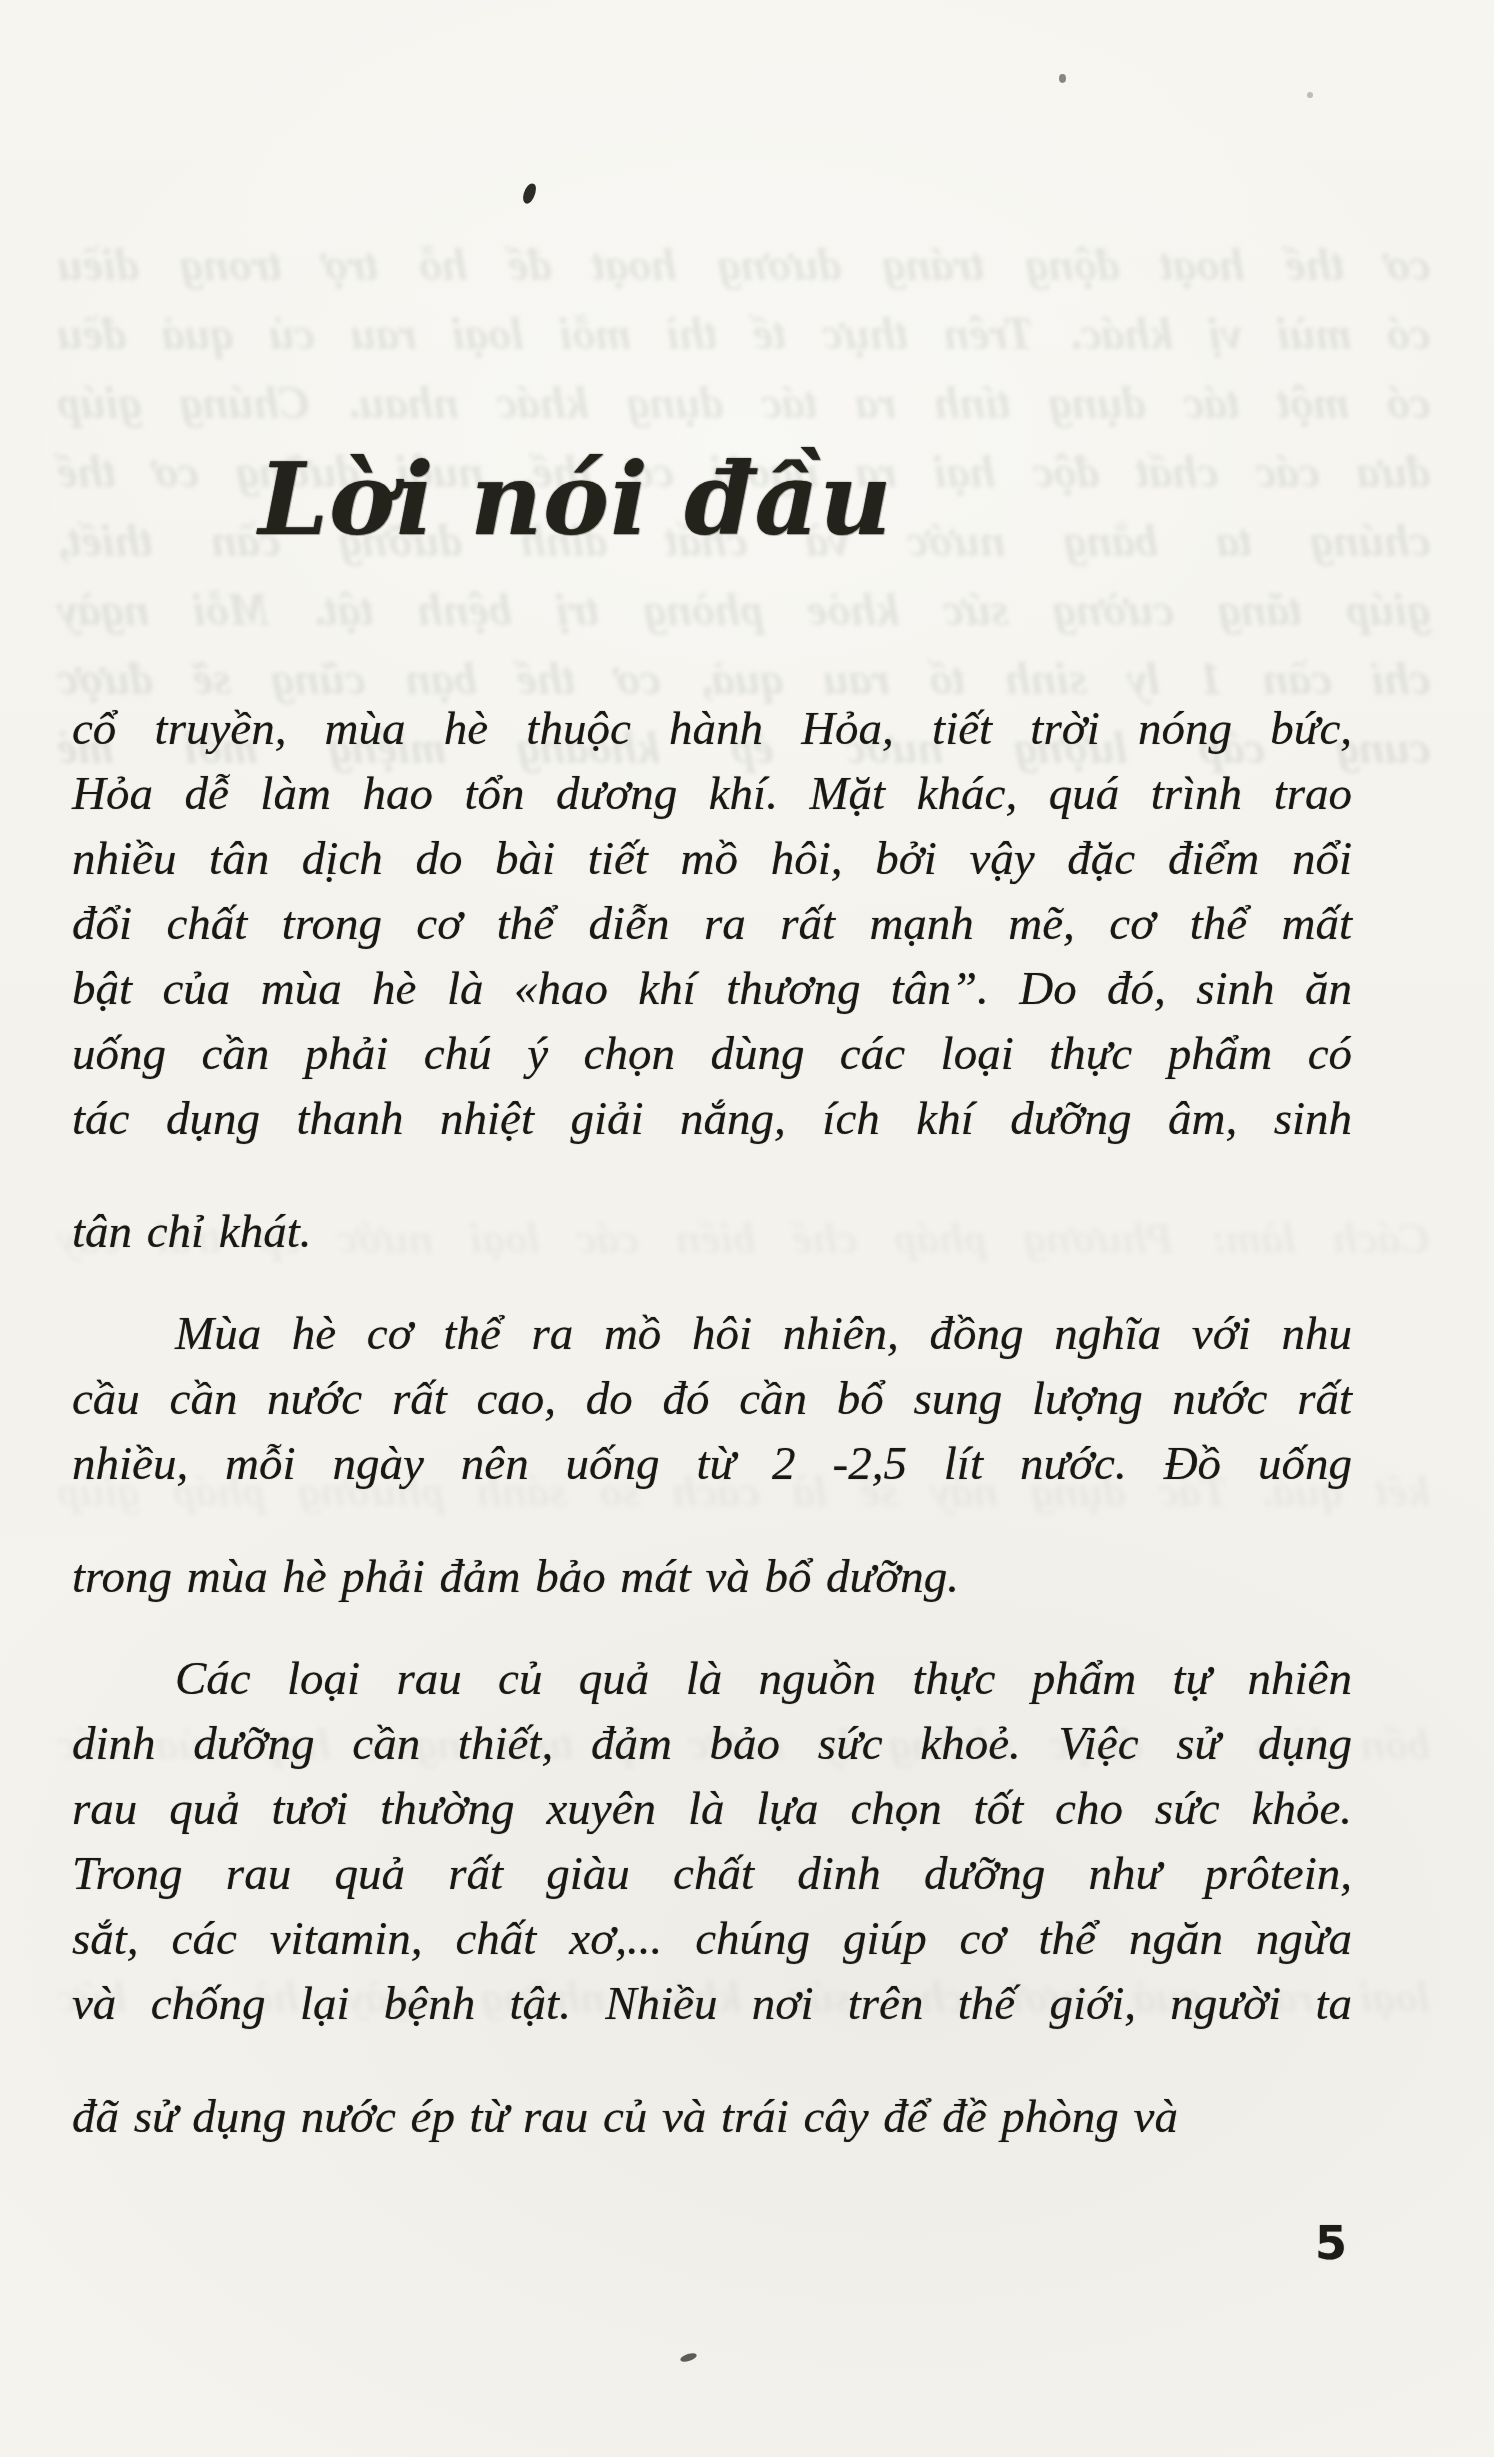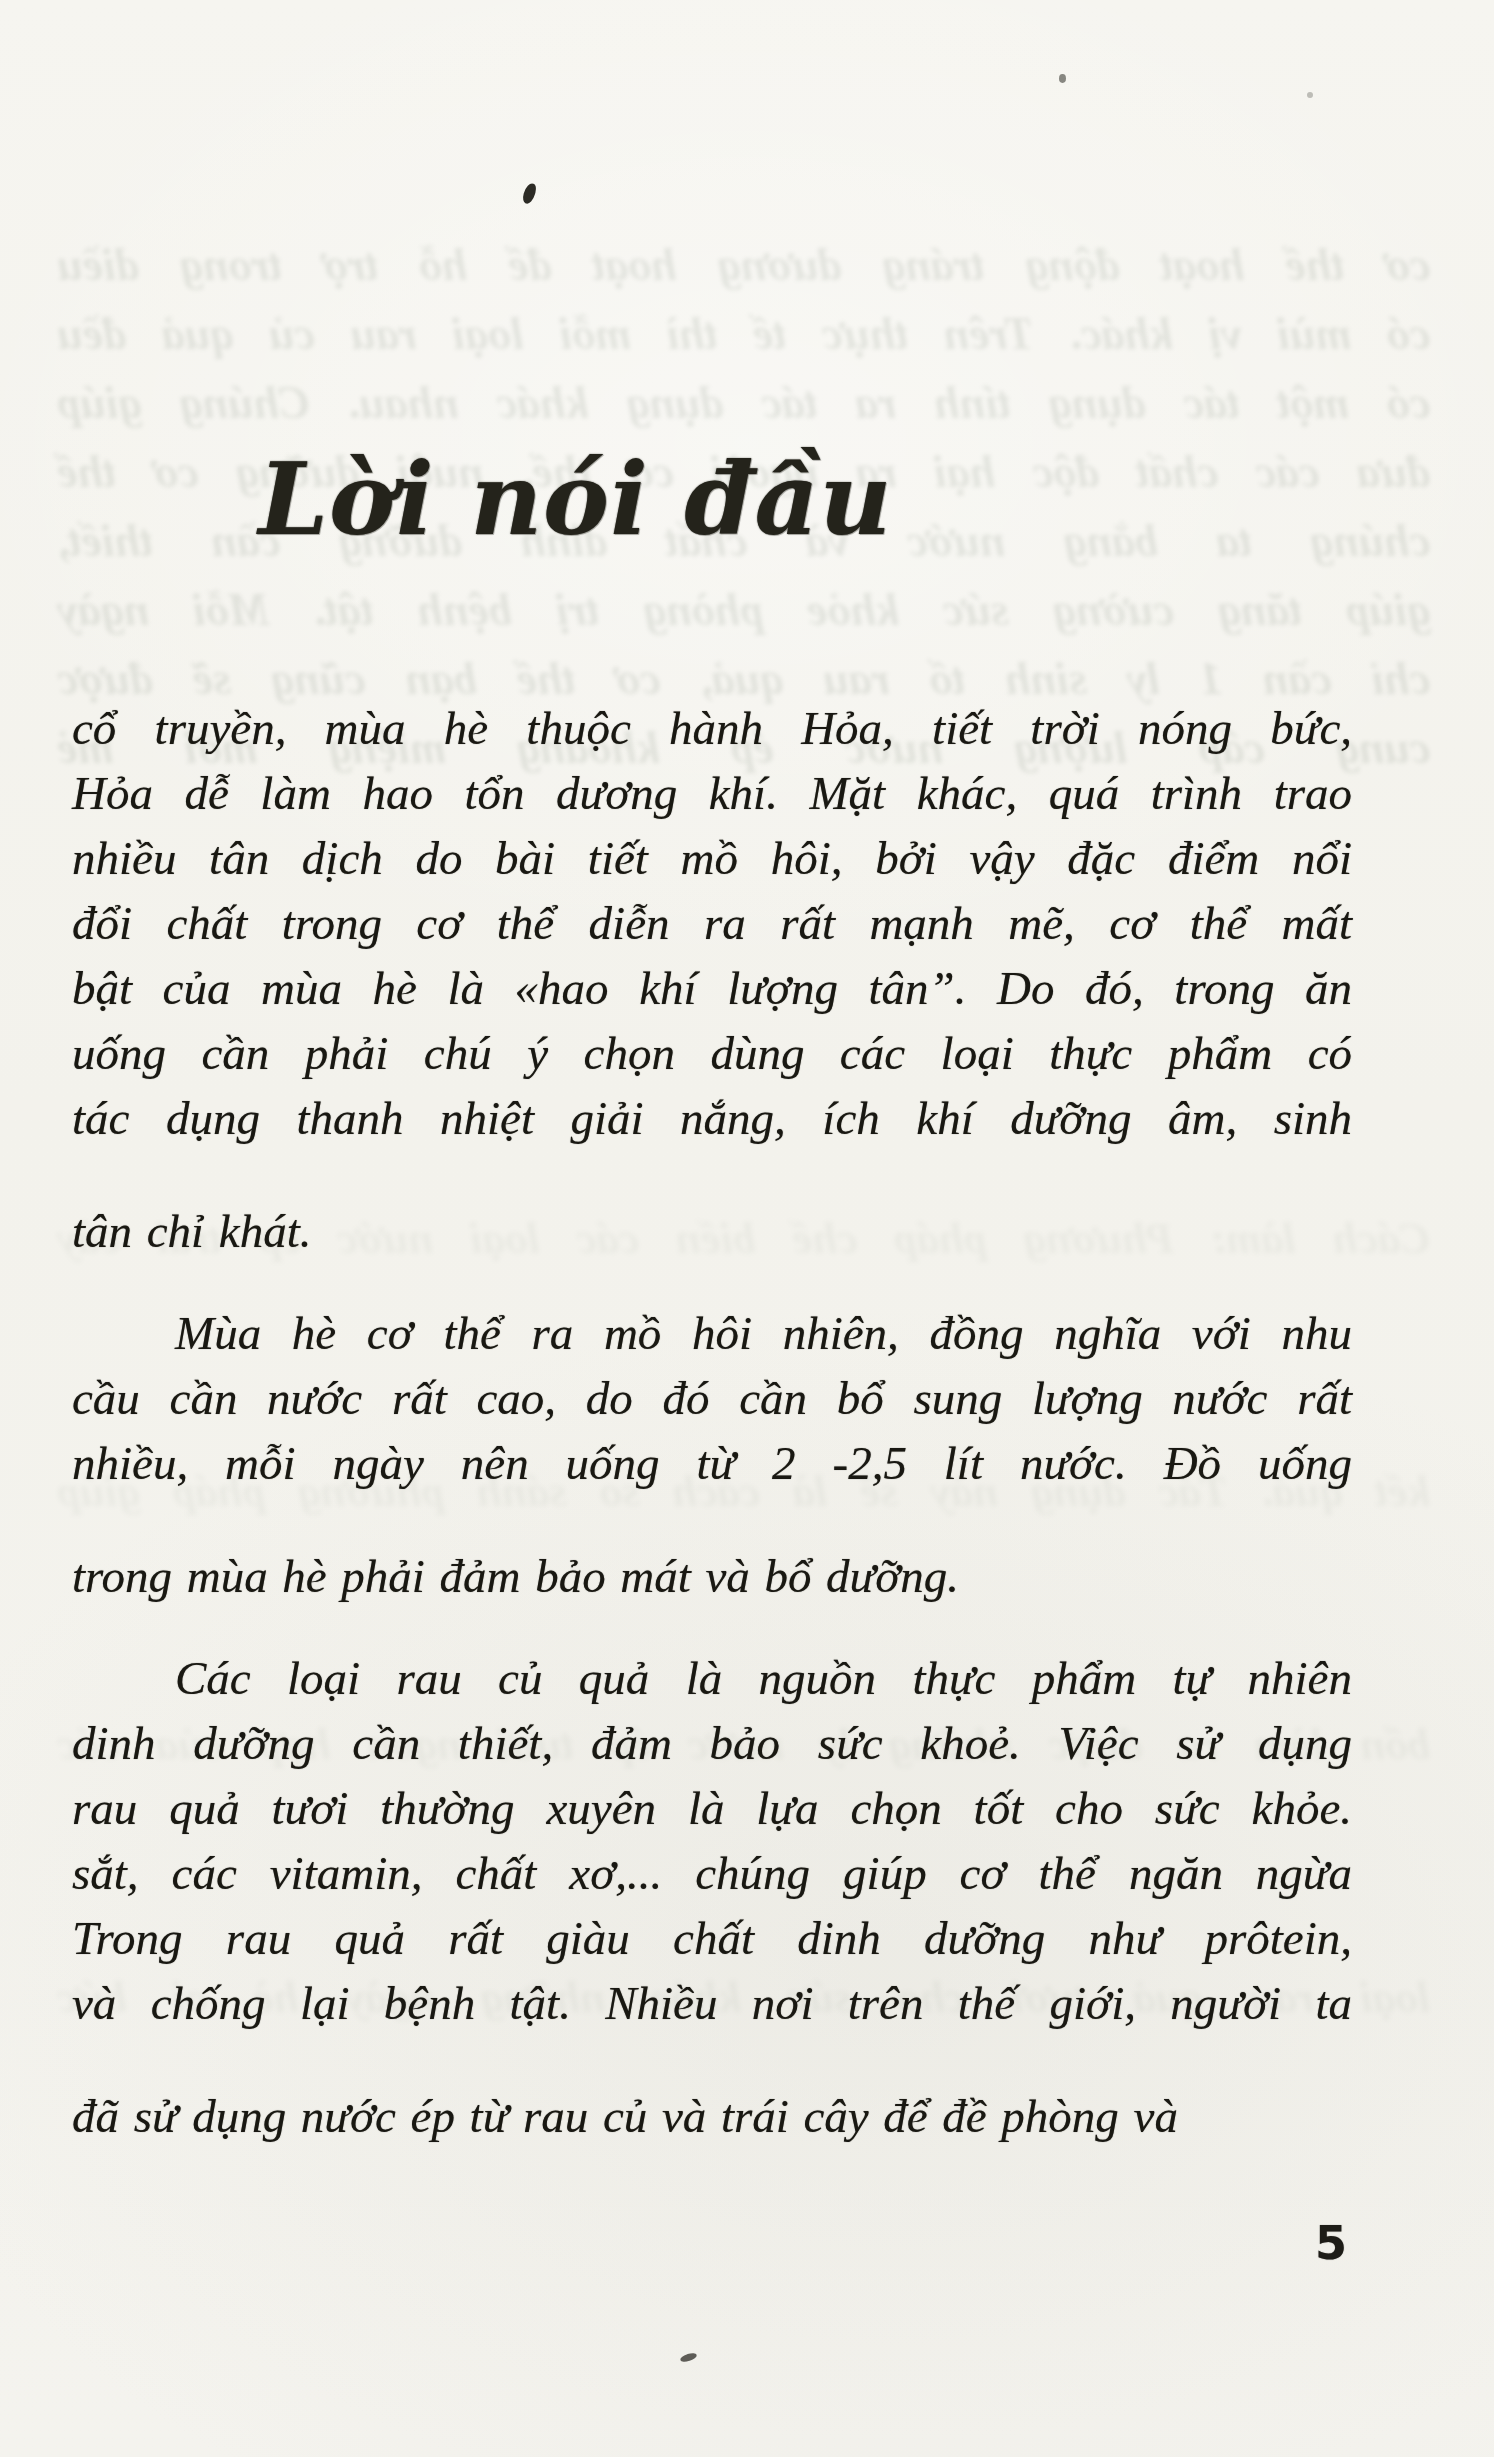--- a/index.html
+++ b/index.html
@@ -118,37 +118,37 @@
   <div class="speck speck-d"></div>
 
   <div class="title">Lời nói đầu</div>
 
   <div class="body-text">
       <div class="para">
         <div class="line">cổ truyền, mùa hè thuộc hành Hỏa, tiết trời nóng bức,</div>
         <div class="line">Hỏa dễ làm hao tổn dương khí. Mặt khác, quá trình trao</div>
         <div class="line">nhiều tân dịch do bài tiết mồ hôi, bởi vậy đặc điểm nổi</div>
         <div class="line">đổi chất trong cơ thể diễn ra rất mạnh mẽ, cơ thể mất</div>
-        <div class="line">bật của mùa hè là «hao khí lượng tân”. Do đó, trong ăn</div>
+        <div class="line">bật của mùa hè là «hao khí thương tân”. Do đó, sinh ăn</div>
         <div class="line">uống cần phải chú ý chọn dùng các loại thực phẩm có</div>
         <div class="line">tác dụng thanh nhiệt giải nắng, ích khí dưỡng âm, sinh</div>
         <div class="line last">tân chỉ khát.</div>
       </div>
       <div class="para">
         <div class="line first">Mùa hè cơ thể ra mồ hôi nhiên, đồng nghĩa với nhu</div>
         <div class="line">cầu cần nước rất cao, do đó cần bổ sung lượng nước rất</div>
         <div class="line">nhiều, mỗi ngày nên uống từ 2 -2,5 lít nước. Đồ uống</div>
         <div class="line last">trong mùa hè phải đảm bảo mát và bổ dưỡng.</div>
       </div>
       <div class="para">
         <div class="line first">Các loại rau củ quả là nguồn thực phẩm tự nhiên</div>
         <div class="line">dinh dưỡng cần thiết, đảm bảo sức khoẻ. Việc sử dụng</div>
         <div class="line">rau quả tươi thường xuyên là lựa chọn tốt cho sức khỏe.</div>
+        <div class="line">Trong rau quả rất giàu chất dinh dưỡng như prôtein,</div>
         <div class="line">sắt, các vitamin, chất xơ,... chúng giúp cơ thể ngăn ngừa</div>
-        <div class="line">Trong rau quả rất giàu chất dinh dưỡng như prôtein,</div>
         <div class="line">và chống lại bệnh tật. Nhiều nơi trên thế giới, người ta</div>
         <div class="line last">đã sử dụng nước ép từ rau củ và trái cây để đề phòng và</div>
       </div>
     </div>
 
   <div class="page-number">5</div>
 
 </div>
 
 

